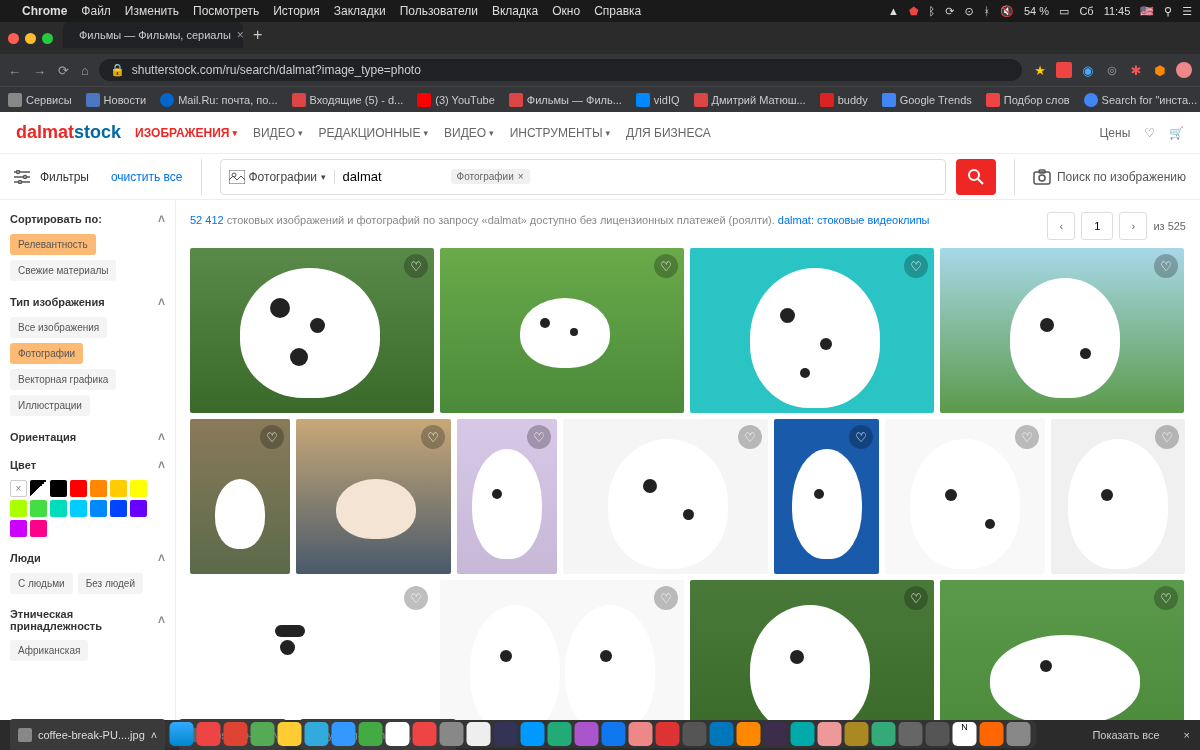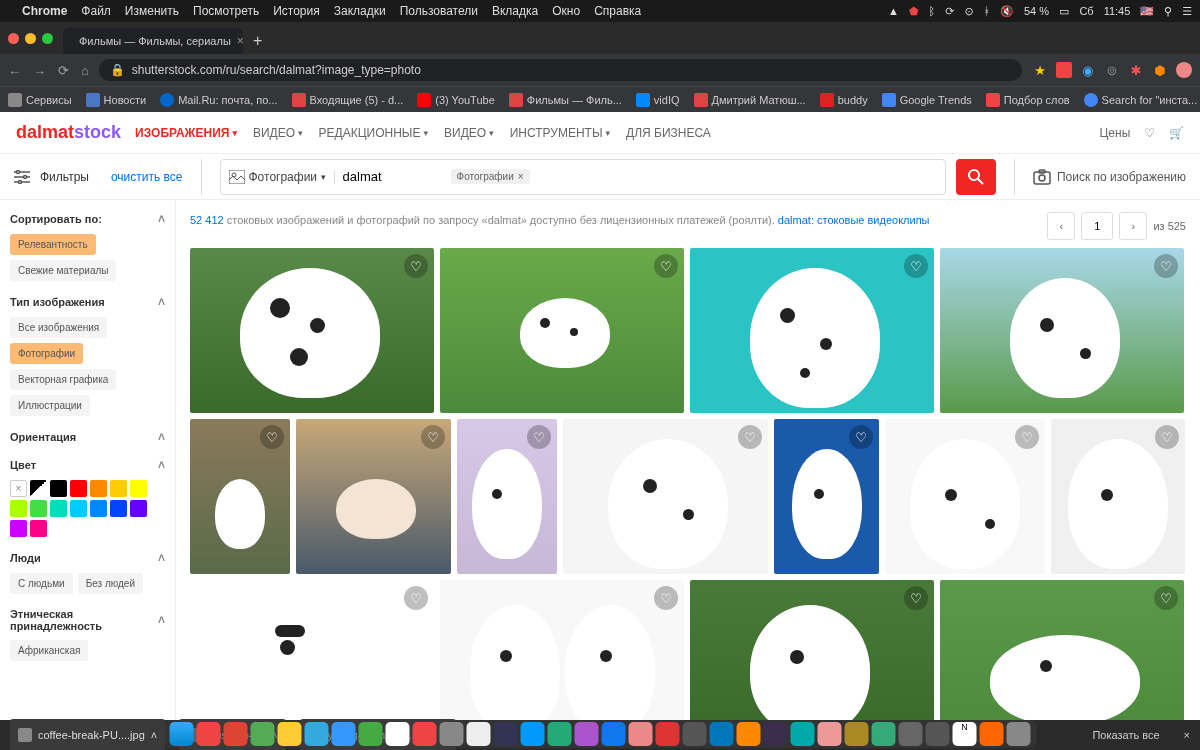--- a/index.html
+++ b/index.html
@@ -9,41 +9,41 @@
 .menubar{height:22px;background:#1a1a1a;color:#ddd;display:flex;align-items:center;padding:0 8px;font-size:12px;gap:14px}
 .menubar .apple{font-size:13px}
 .menubar .right{margin-left:auto;display:flex;gap:10px;align-items:center}
 .menubar .right span{font-size:11px}
 
 
 .chrome-top{background:#2b2b2b;height:32px;display:flex;align-items:center;padding-left:8px}
 .traffic{display:flex;gap:6px;margin-right:10px}
 .traffic span{width:11px;height:11px;border-radius:50%}
 .tl-r{background:#ff5f56}.tl-y{background:#ffbd2e}.tl-g{background:#27c93f}
-.tabs{display:flex;height:32px;align-items:flex-end}
+.tabs{display:flex;height:32px;align-items:flex-start}
 .tab{background:#202124;color:#ccc;font-size:11px;padding:6px 10px;border-radius:6px 6px 0 0;margin-right:2px;display:flex;align-items:center;gap:6px;max-width:180px;white-space:nowrap;overflow:hidden}
 .tab.active{background:#35363a;color:#fff}
 .tab .x{color:#999;font-size:12px}
 .newtab{color:#ccc;padding:4px 8px;font-size:16px}
 
 .addrbar{background:#35363a;height:32px;display:flex;align-items:center;padding:0 8px;gap:10px;color:#ccc;font-size:13px}
 .addrbar .nav{display:flex;gap:12px}
 .addrbar .nav span{opacity:.7}
 .addrbar .url{flex:1;background:#202124;border-radius:14px;padding:4px 12px;font-size:12px;display:flex;align-items:center;gap:6px}
 .addrbar .ext{display:flex;gap:8px;font-size:13px}
 .ext span{width:16px;height:16px;display:flex;align-items:center;justify-content:center}
 
 .bookmarks{background:#35363a;height:26px;border-top:1px solid #444;display:flex;align-items:center;padding:0 8px;gap:14px;color:#ccc;font-size:11px;overflow:hidden}
 .bookmarks .bm{display:flex;align-items:center;gap:4px;white-space:nowrap}
 .bm .ico{width:14px;height:14px;border-radius:2px;display:inline-block}
 
 
 .site-header{height:42px;border-bottom:1px solid #eee;display:flex;align-items:center;padding:0 16px;gap:14px;font-size:12px}
 .logo{font-weight:700;font-size:18px}
-.logo .red{color:#ee2624}.logo .blk{color:#8b5cf6}
+.logo .red{color:#ee2624}.logo .blk{color:#0369a1}
 .nav-main{display:flex;gap:16px;color:#666}
 .nav-main .item{display:flex;align-items:center;gap:3px}
 .nav-main .active{color:#ee2624;font-weight:600}
 .hdr-right{margin-left:auto;display:flex;gap:14px;align-items:center;color:#666}
 
 
 .search-row{height:46px;border-bottom:1px solid #eee;display:flex;align-items:center;padding:0 14px;gap:10px;font-size:12px}
 .filters-toggle{display:flex;align-items:center;gap:6px;color:#333}
 .clear-all{color:#0073ec;margin-left:12px}
 .sep{width:1px;height:36px;background:#ddd;margin:0 8px}

